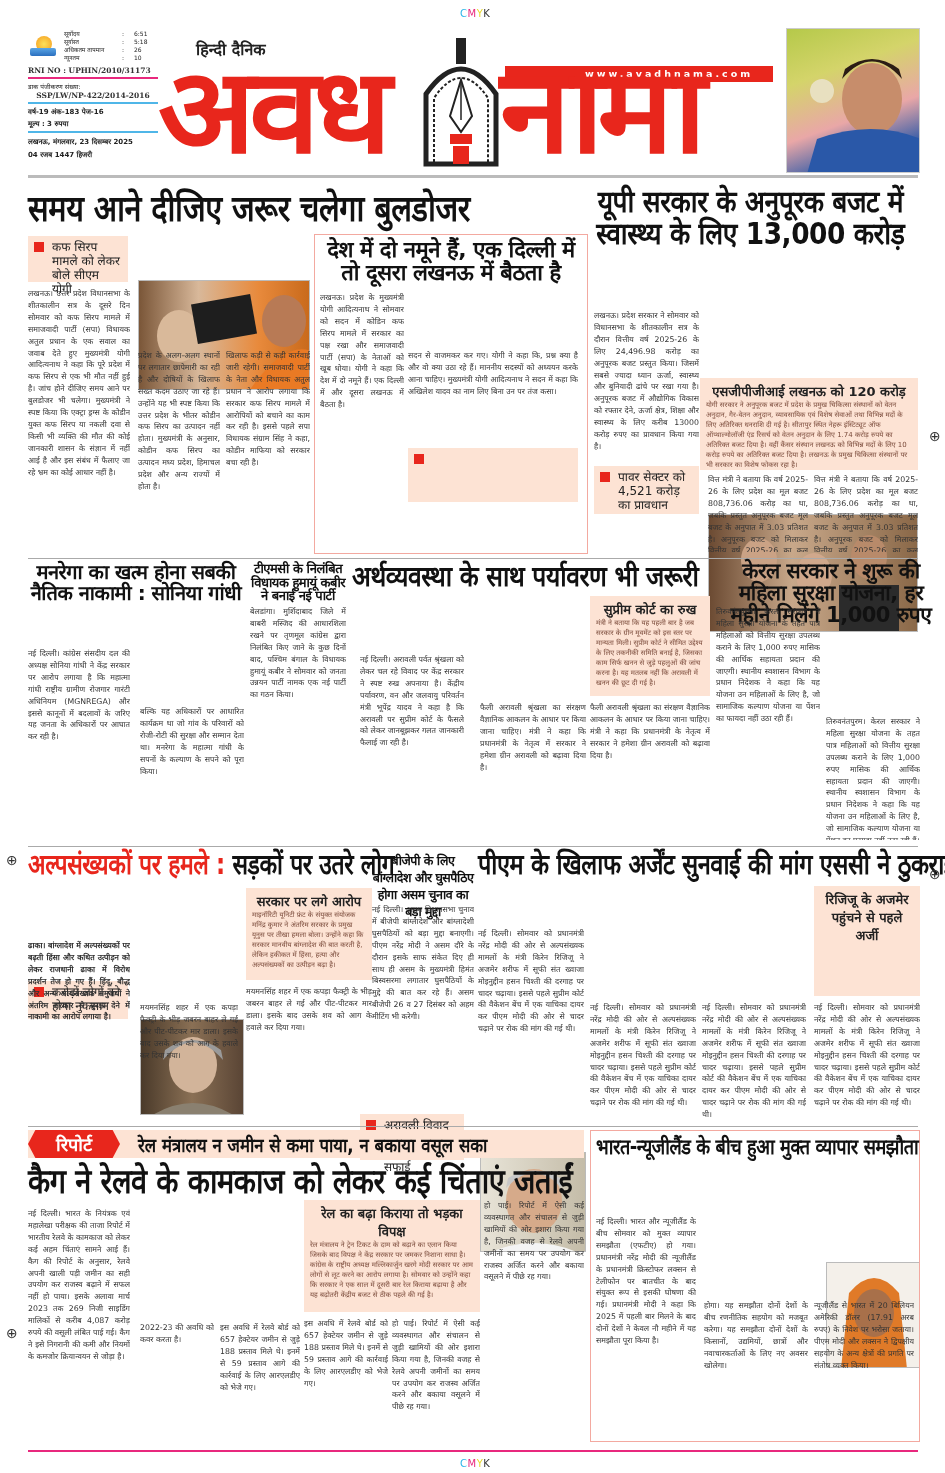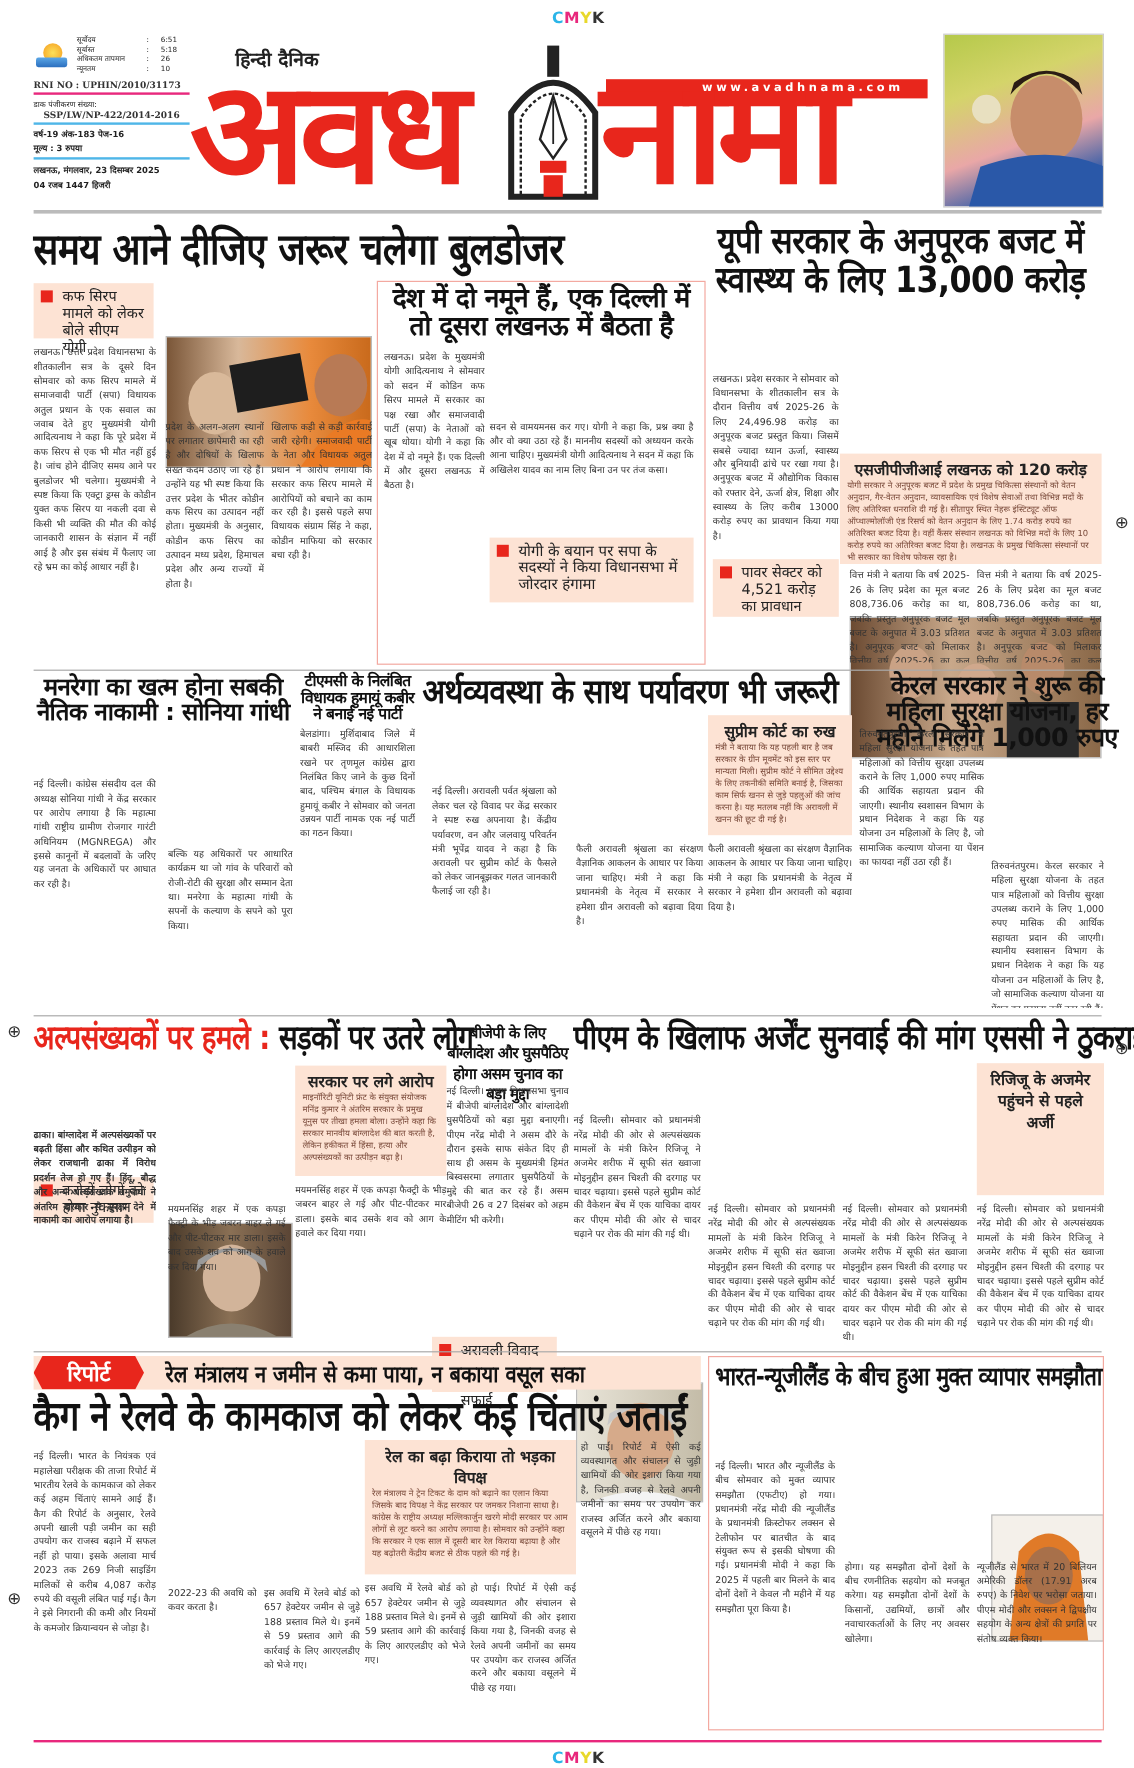--- a/index.html
+++ b/index.html
@@ -1,19 +1,19 @@
 <!DOCTYPE html>
 <html><head>
 <meta charset="utf-8">
 <style>
   * { box-sizing: border-box; margin: 0; padding: 0; }
   html, body { width: 945px; height: 1473px; background: #fff; overflow: hidden; }
   body { font-family: "DejaVu Sans", sans-serif; color: #222; position: relative; }
   .abs { position: absolute; }
-  .cmyk { font-size: 13px; font-weight: bold; letter-spacing: 0.5px; }
+  .cmyk { font-size: 10px; font-weight: normal; letter-spacing: 0.5px; }
   .cmyk .c { color: #2bb5e8; } .cmyk .m { color: #e8287d; } .cmyk .y { color: #e8d82b; } .cmyk .k { color: #333; }
 
   
   .almanac { font-size: 6px; line-height: 8px; color: #222; }
   .almanac-row { display: flex; }
   .almanac-row .lbl { width: 58px; }
   .almanac-row .sep { width: 12px; }
   .sun { width: 30px; height: 28px; position: relative; }
   .sun .disc { position: absolute; left: 8px; top: 6px; width: 16px; height: 16px; border-radius: 50%; background: radial-gradient(#fde15a, #f59b1e); }
   .sun .water { position: absolute; left: 2px; top: 18px; width: 26px; height: 8px; background: linear-gradient(#5aa6e6,#2b6fbf); border-radius: 2px; }
@@ -133,22 +133,22 @@
       <path d="M110 110 Q145 60 172 70 L172 110 Z" fill="#ea7a24"></path>
       <rect x="55" y="18" width="60" height="40" fill="#1e1e1e" transform="rotate(-10 85 38)"></rect>
     </svg>
 </div>
 <div class="abs body-text" style="left:138px;top:350px;width:82px;height:200px;overflow:hidden;">प्रदेश के अलग-अलग स्थानों पर लगातार छापेमारी का रही है और दोषियों के खिलाफ सख्त कदम उठाए जा रहे हैं। उन्होंने यह भी स्पष्ट किया कि उत्तर प्रदेश के भीतर कोडीन कफ सिरप का उत्पादन नहीं होता। मुख्यमंत्री के अनुसार, कोडीन कफ सिरप का उत्पादन मध्य प्रदेश, हिमाचल प्रदेश और अन्य राज्यों में होता है।</div>
 <div class="abs body-text" style="left:226px;top:350px;width:84px;height:200px;overflow:hidden;">खिलाफ कड़ी से कड़ी कार्रवाई जारी रहेगी। समाजवादी पार्टी के नेता और विधायक अतुल प्रधान ने आरोप लगाया कि सरकार कफ सिरप मामले में आरोपियों को बचाने का काम कर रही है। इससे पहले सपा विधायक संग्राम सिंह ने कहा, कोडीन माफिया को सरकार बचा रही है।</div>
 
 <div class="abs boxed" style="left:314px;top:234px;width:274px;height:320px;"></div>
 <div class="abs hl hl-m" style="left:320px;top:238px;width:262px;text-align:center;">देश में दो नमूने हैं, एक दिल्ली में तो दूसरा लखनऊ में बैठता है</div>
 <div class="abs body-text" style="left:320px;top:292px;width:84px;height:256px;overflow:hidden;">लखनऊ। प्रदेश के मुख्यमंत्री योगी आदित्यनाथ ने सोमवार को सदन में कोडिन कफ सिरप मामले में सरकार का पक्ष रखा और समाजवादी पार्टी (सपा) के नेताओं को खूब धोया। योगी ने कहा कि देश में दो नमूने हैं। एक दिल्ली में और दूसरा लखनऊ में बैठता है।</div>
-<div class="abs kicker" style="left:408px;top:292px;width:170px;height:54px;font-size:12.5px;"><span class="sq"></span><span>योगी के बयान पर सपा के सदस्यों ने किया विधानसभा में जोरदार हंगामा</span></div>
-<div class="abs body-text" style="left:408px;top:350px;width:170px;height:198px;overflow:hidden;">सदन से वामयमनस कर गए। योगी ने कहा कि, प्रश्न क्या है और वो क्या उठा रहे हैं। माननीय सदस्यों को अध्ययन करके आना चाहिए। मुख्यमंत्री योगी आदित्यनाथ ने सदन में कहा कि अखिलेश यादव का नाम लिए बिना उन पर तंज कसा।</div>
+<div class="abs kicker" style="left:408px;top:292px;width:170px;height:54px;font-size:12.5px;"><span class="sq"></span></div>
+<div class="abs body-text" style="left:408px;top:350px;width:170px;height:198px;overflow:hidden;">सदन से वाजमकर कर गए। योगी ने कहा कि, प्रश्न क्या है और वो क्या उठा रहे हैं। माननीय सदस्यों को अध्ययन करके आना चाहिए। मुख्यमंत्री योगी आदित्यनाथ ने सदन में कहा कि अखिलेश यादव का नाम लिए बिना उन पर तंज कसा।</div>
 
 <div class="abs kicker" style="left:594px;top:256px;width:105px;height:48px;"><span class="sq"></span><span>पावर सेक्टर को 4,521 करोड़ का प्रावधान</span></div>
 <div class="abs body-text" style="left:594px;top:310px;width:105px;height:240px;overflow:hidden;">लखनऊ। प्रदेश सरकार ने सोमवार को विधानसभा के शीतकालीन सत्र के दौरान वित्तीय वर्ष 2025-26 के लिए 24,496.98 करोड़ का अनुपूरक बजट प्रस्तुत किया। जिसमें सबसे ज्यादा ध्यान ऊर्जा, स्वास्थ्य और बुनियादी ढांचे पर रखा गया है। अनुपूरक बजट में औद्योगिक विकास को रफ्तार देने, ऊर्जा क्षेत्र, शिक्षा और स्वास्थ्य के लिए करीब 13000 करोड़ रुपए का प्रावधान किया गया है।</div>
 <div class="abs photo" style="left:708px;top:256px;width:210px;height:118px;background:linear-gradient(90deg,#6b4a32 0%,#c8a88a 40%,#8a6848 100%);">
   <svg width="210" height="118" viewBox="0 0 210 118">
       <ellipse cx="50" cy="45" rx="18" ry="22" fill="#caa285"></ellipse>
       <ellipse cx="105" cy="60" rx="18" ry="22" fill="#d0a88c"></ellipse>
       <ellipse cx="160" cy="42" rx="18" ry="22" fill="#b88a6a"></ellipse>
       <rect x="130" y="70" width="60" height="48" fill="#2b2b2b"></rect>
     </svg>

